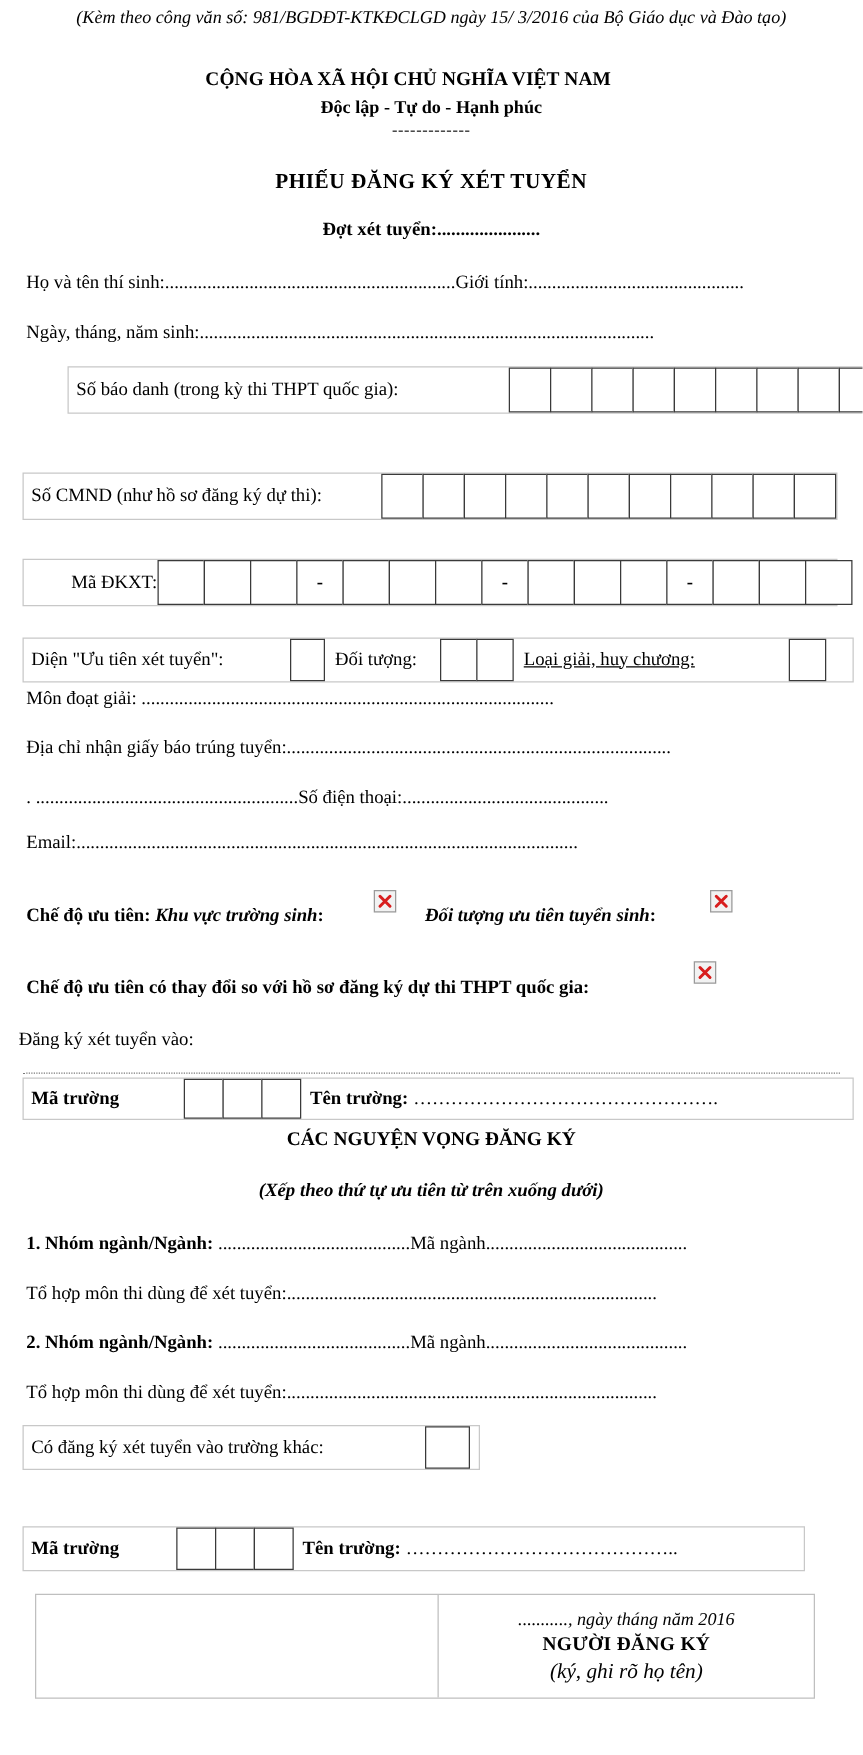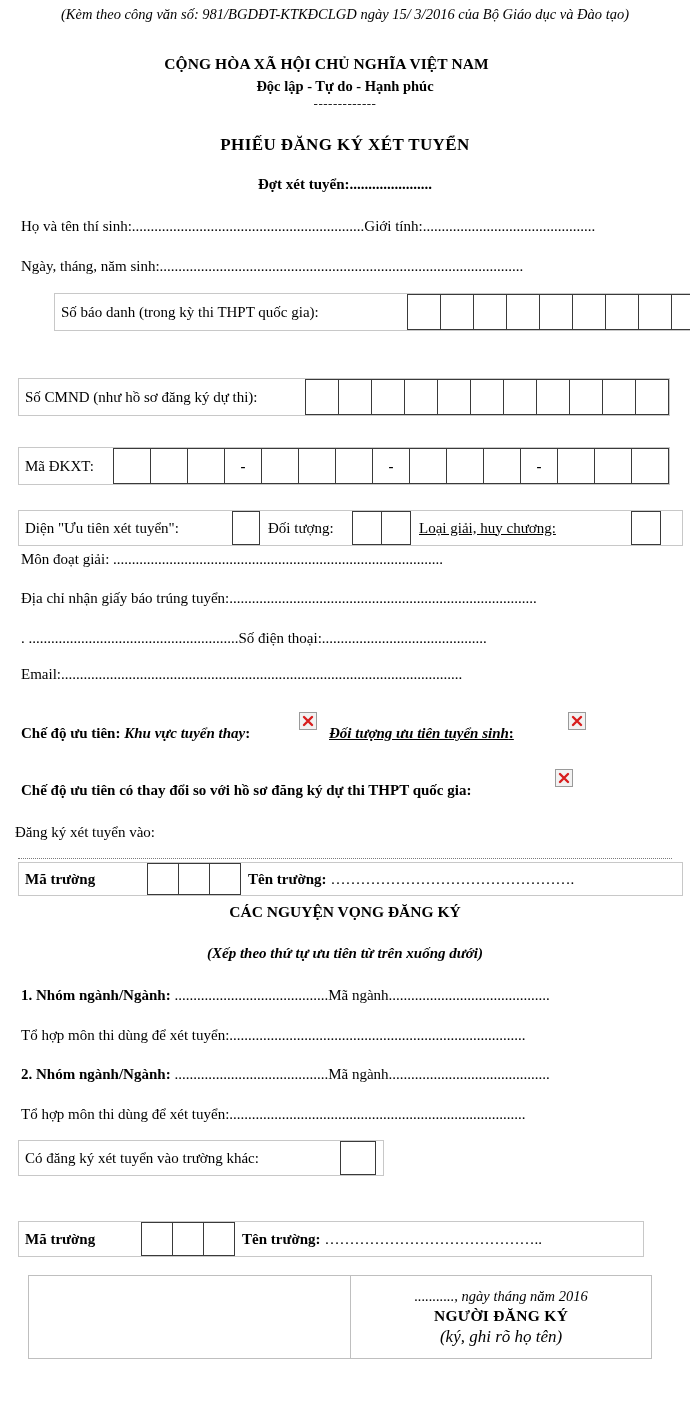--- a/index.html
+++ b/index.html
@@ -213,21 +213,21 @@
       <div class="cell" style="width:34px;"></div>
       <div class="cell" style="width:34px;"></div>
       <div class="cell" style="width:34px;"></div>
       <div class="cell" style="width:34px;"></div>
       <div class="cell" style="width:34px;"></div>
       <div class="cell" style="width:34px;"></div>
     </div>
   </div>
 
   <div class="boxrow" style="left:18px; top:447px; width:652px; height:38px;">
-    <div class="lbl" style="width:114px;">Mã ĐKXT:</div>
+    <div class="lbl" style="width:114px;margin-left:32px;">Mã ĐKXT:</div>
     <div class="cells">
       <div class="cell" style="width:38px;"></div>
       <div class="cell" style="width:38px;"></div>
       <div class="cell" style="width:38px;"></div>
       <div class="cell dash" style="width:38px;">-</div>
       <div class="cell" style="width:38px;"></div>
       <div class="cell" style="width:38px;"></div>
       <div class="cell" style="width:38px;"></div>
       <div class="cell dash" style="width:38px;">-</div>
       <div class="cell" style="width:38px;"></div>
@@ -262,29 +262,29 @@
 
   <div class="line" style="left:21px; top:631px;">
     <span class="dots">. ........................................................</span><span>Số điện thoại:</span><span class="dots">............................................</span>
   </div>
 
   <div class="line" style="left:21px; top:667px;">
     <span>Email:</span><span class="dots">...........................................................................................................</span>
   </div>
 
   <div class="line bold" style="left:21px; top:726px;">
-    <span>Chế độ ưu tiên: </span><span class="bi">Khu vực tuyển thay</span><span class="bold">:</span>
+    <span>Chế độ ưu tiên: </span><span class="bi">Khu vực trường sinh</span><span class="bold">:</span>
   </div>
   <div class="brokenimg" style="left:299px; top:712px;">
     <svg width="12" height="12" viewBox="0 0 12 12" aria-hidden="true">
       <path d="M2 2 L10 10 M10 2 L2 10" stroke="#d81e1e" stroke-width="2.4" stroke-linecap="round" fill="none"></path>
     </svg>
   </div>
 
-  <div class="line" style="left:329px; top:726px;text-decoration:underline;">
+  <div class="line" style="left:340px; top:726px;">
     <span class="bi">Đối tượng ưu tiên tuyển sinh</span><span class="bold">:</span>
   </div>
   <div class="brokenimg" style="left:568px; top:712px;">
     <svg width="12" height="12" viewBox="0 0 12 12" aria-hidden="true">
       <path d="M2 2 L10 10 M10 2 L2 10" stroke="#d81e1e" stroke-width="2.4" stroke-linecap="round" fill="none"></path>
     </svg>
   </div>
 
   <div class="line bold" style="left:21px; top:783px;">
     <span>Chế độ ưu tiên có thay đổi so với hồ sơ đăng ký dự thi THPT quốc gia:</span>

